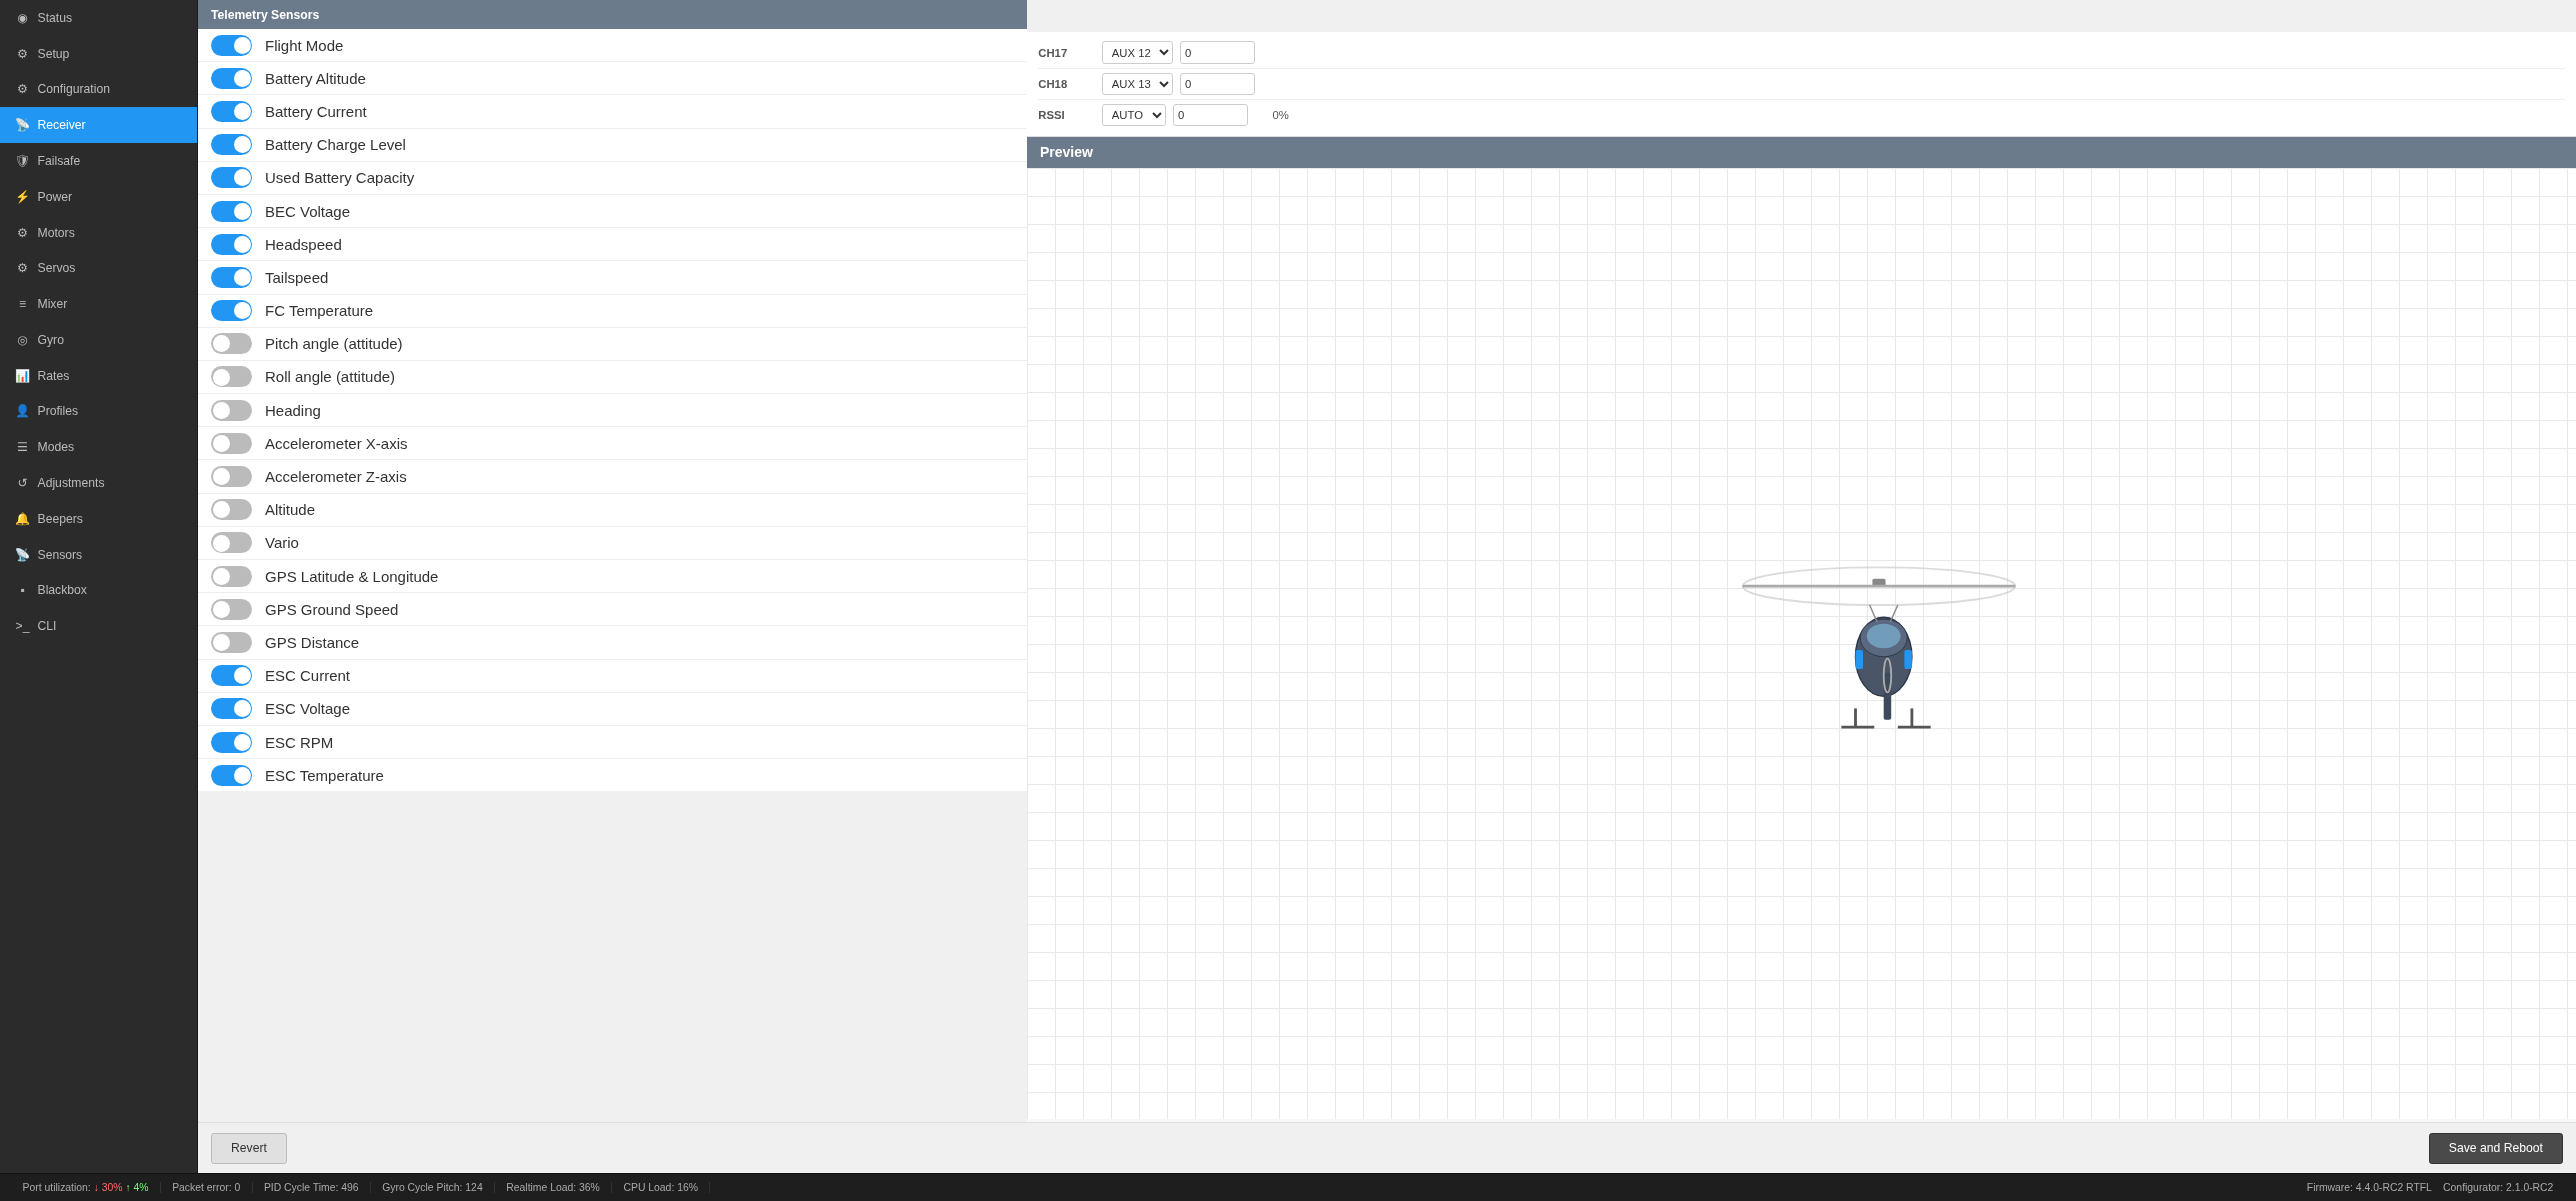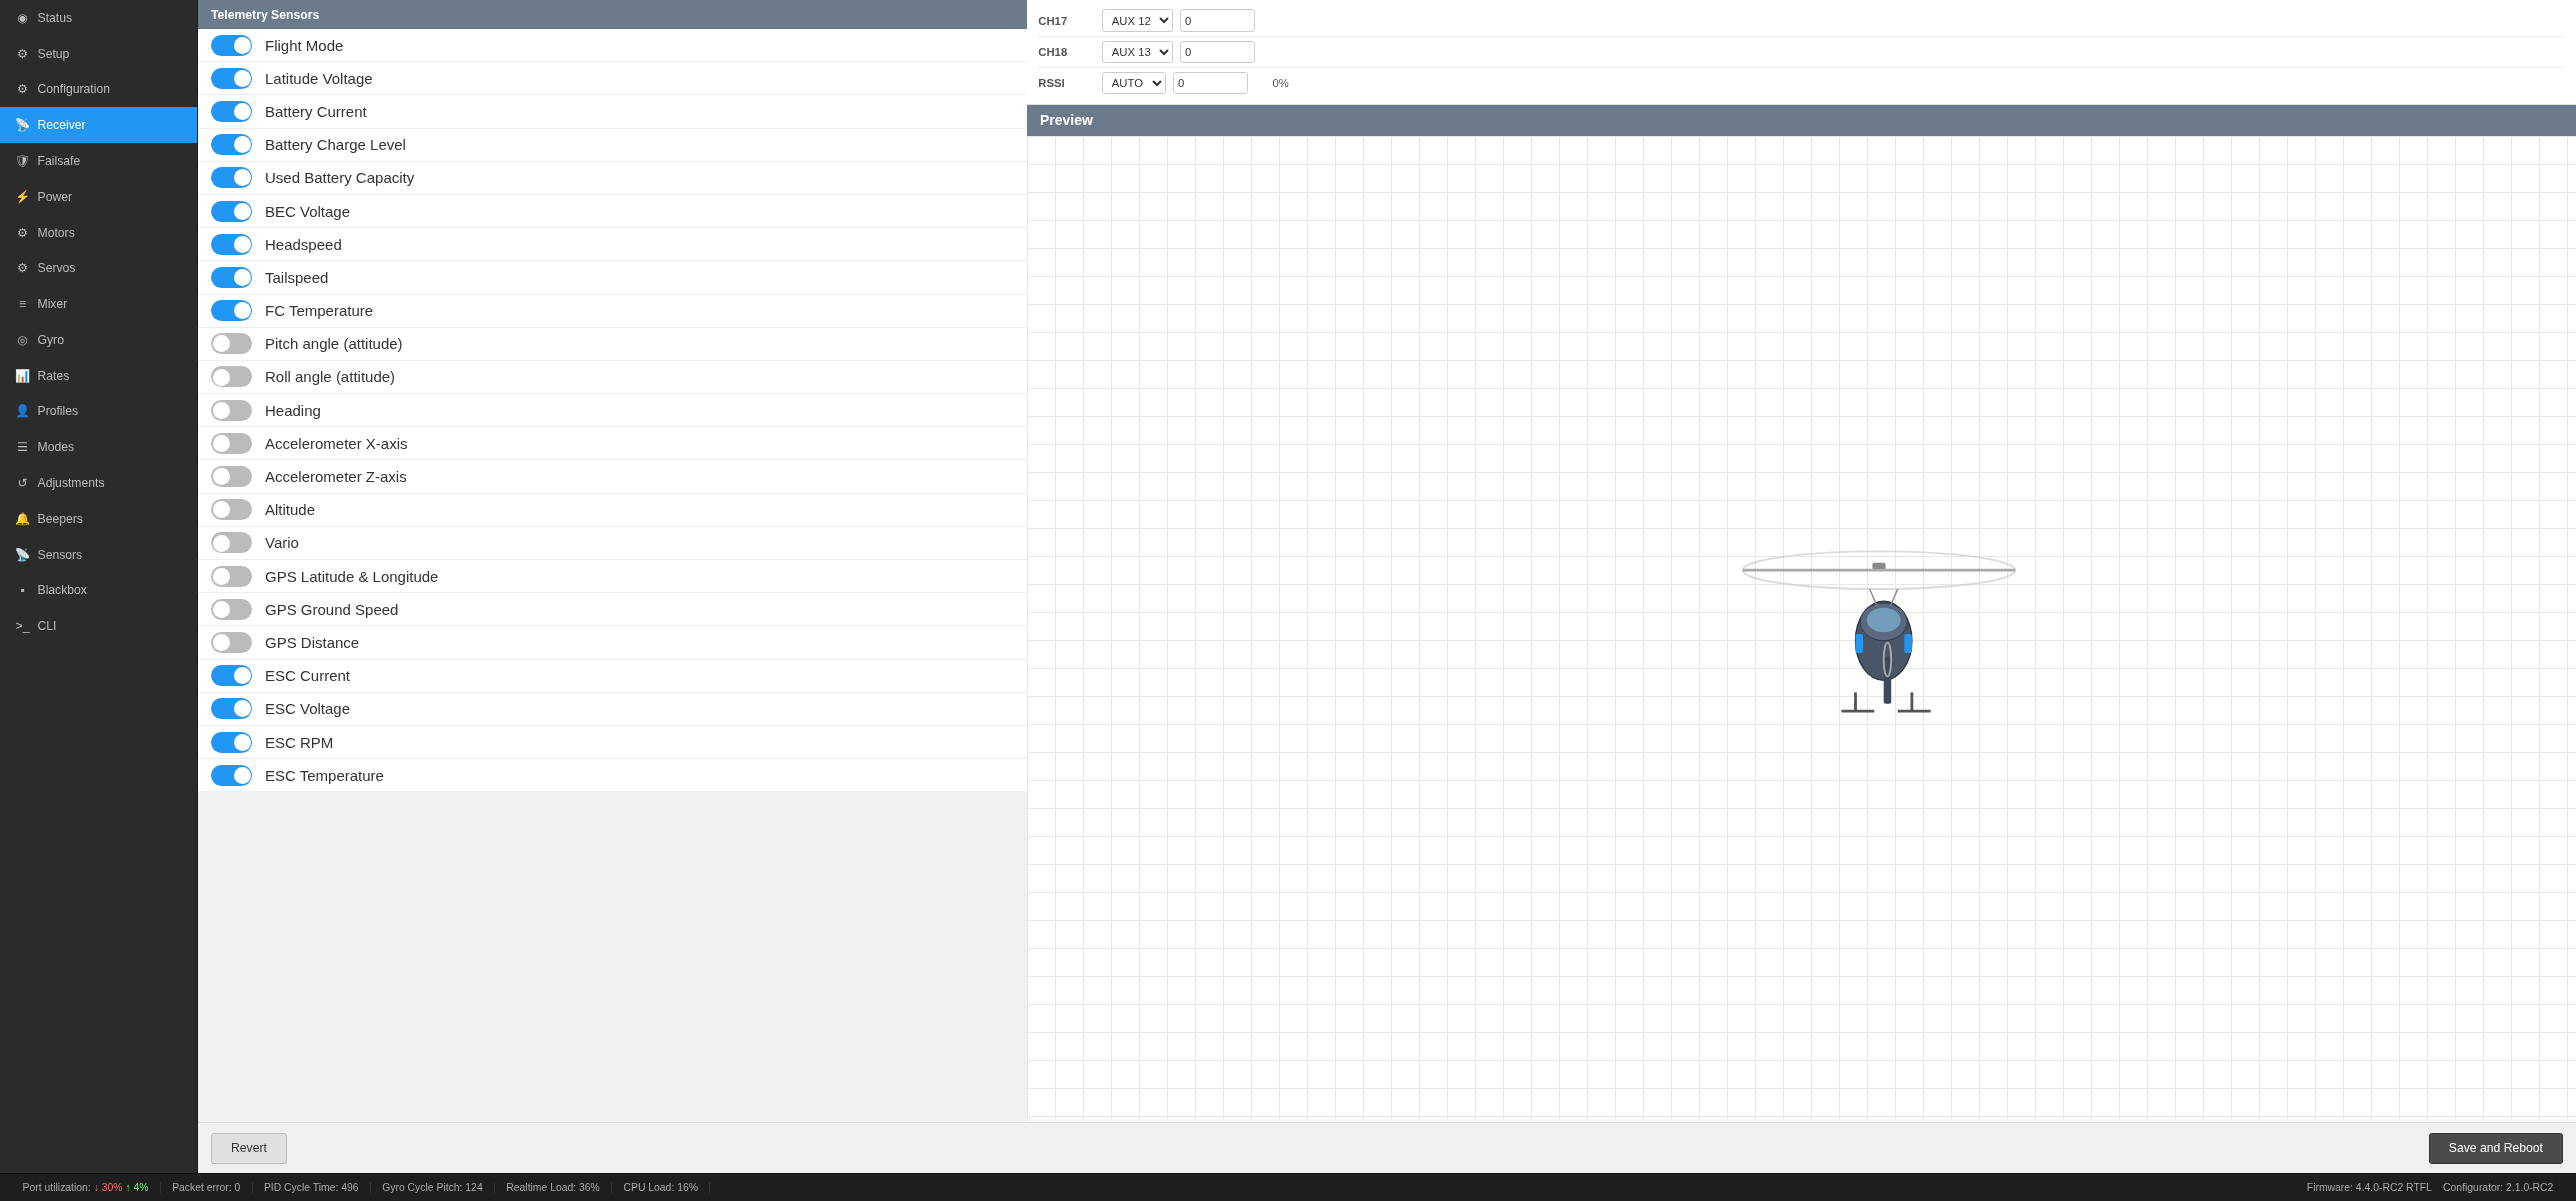--- a/index.html
+++ b/index.html
@@ -31,21 +31,21 @@
     .toggle input { opacity: 0; width: 0; height: 0; }
     .toggle-slider { position: absolute; top: 0; left: 0; right: 0; bottom: 0; border-radius: 10.4px; transition: background 0.2s; }
     .toggle-slider::before { content: ''; position: absolute; height: 17px; width: 17px; left: 1.9px; bottom: 1.9px; background: #fff; border-radius: 50%; transition: transform 0.2s; }
     .toggle.on .toggle-slider { background: #2196f3; }
     .toggle.on .toggle-slider::before { transform: translateX(21px); }
     .toggle.off .toggle-slider { background: #bbb; }
 
     .sensor-label { font-size: 15px; color: #333; }
 
     
-    .right-panel { flex: 1; display: flex; flex-direction: column; background: #f0f0f0; overflow: hidden; }
+    .right-panel { flex: 1; display: flex; flex-direction: column; background: #f0f0f0; overflow: hidden; margin-top: 32px; }
 
     
     .channel-table { background: #fff; padding: 5.6px 11.3px; }
     .channel-row { display: flex; align-items: center; gap: 7.5px; padding: 3.8px 0; border-bottom: 0.9px solid #eee; }
     .channel-row:last-child { border-bottom: none; }
     .channel-label { width: 56px; font-size: 11.3px; color: #555; font-weight: 600; }
     .channel-select { height: 22.6px; font-size: 11.3px; border: 0.9px solid #ccc; background: #fff; color: #333; border-radius: 2.8px; padding: 0 5px; }
     .channel-input { width: 75px; height: 22.6px; border: 0.9px solid #ccc; background: #fff; color: #333; font-size: 11.3px; border-radius: 2.8px; padding: 0 3.8px; }
     .channel-pct { font-size: 11.3px; color: #555; width: 33px; text-align: right; }
 
@@ -169,21 +169,21 @@
         <input type="checkbox" checked="" style="">
         <span class="toggle-slider"></span>
       </label>
       <span class="sensor-label">Flight Mode</span>
     </div>
             <div class="sensor-row">
       <label class="toggle on">
         <input type="checkbox" checked="" style="">
         <span class="toggle-slider"></span>
       </label>
-      <span class="sensor-label">Latitude Voltage</span>
+      <span class="sensor-label">Battery Altitude</span>
     </div>
             <div class="sensor-row">
       <label class="toggle on">
         <input type="checkbox" checked="" style="">
         <span class="toggle-slider"></span>
       </label>
       <span class="sensor-label">Battery Current</span>
     </div>
             <div class="sensor-row">
       <label class="toggle on">

